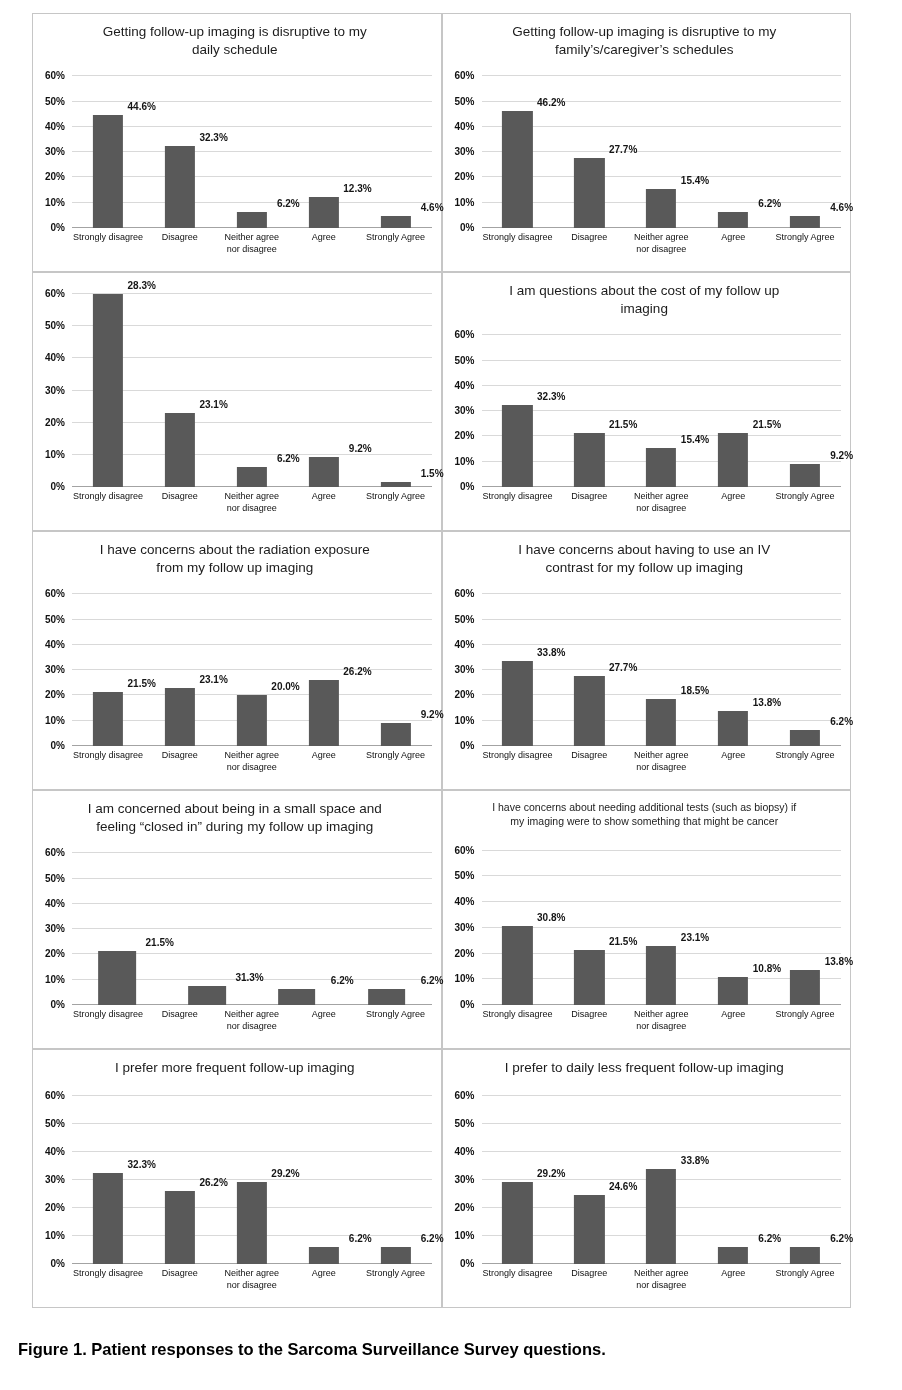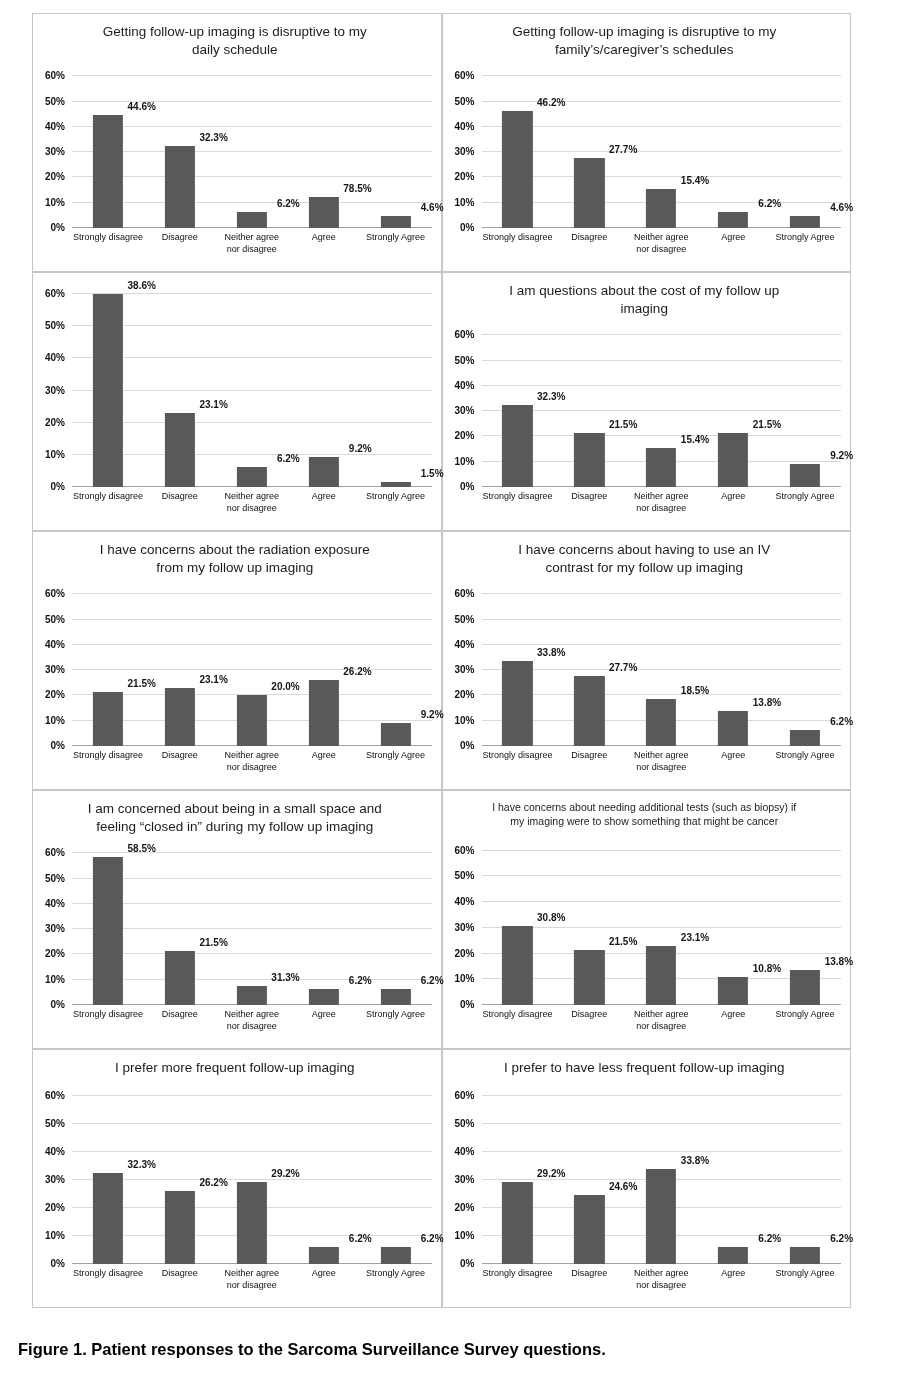--- a/index.html
+++ b/index.html
@@ -76,21 +76,21 @@
           </div>
           <div class="slot">
             <div class="bar-label" style="bottom: calc(49.6923% + 3px);">32.3%</div>
             <div class="bar" style="height: 49.6923%; background: rgb(89, 89, 89);"></div>
           </div>
           <div class="slot">
             <div class="bar-label" style="bottom: calc(9.53846% + 3px);">6.2%</div>
             <div class="bar" style="height: 9.53846%; background: rgb(89, 89, 89);"></div>
           </div>
           <div class="slot">
-            <div class="bar-label" style="bottom: calc(18.9231% + 3px);">78.5%</div>
+            <div class="bar-label" style="bottom: calc(18.9231% + 3px);">12.3%</div>
             <div class="bar" style="height: 18.9231%; background: rgb(89, 89, 89);"></div>
           </div>
           <div class="slot">
             <div class="bar-label" style="bottom: calc(7.07692% + 3px);">4.6%</div>
             <div class="bar" style="height: 7.07692%; background: rgb(89, 89, 89);"></div>
           </div>
         </div>
       </div>
       <div class="x-axis">
         <div class="cat">Strongly disagree</div>
@@ -166,21 +166,21 @@
         </div>
         <div class="plot">
           <div class="gridline zero" style="bottom: 0%;"></div>
           <div class="gridline" style="bottom: 15.3846%;"></div>
           <div class="gridline" style="bottom: 30.7692%;"></div>
           <div class="gridline" style="bottom: 46.1538%;"></div>
           <div class="gridline" style="bottom: 61.5385%;"></div>
           <div class="gridline" style="bottom: 76.9231%;"></div>
           <div class="gridline" style="bottom: 92.3077%;"></div>
           <div class="slot">
-            <div class="bar-label" style="bottom: calc(92.3077% + 3px);">38.6%</div>
+            <div class="bar-label" style="bottom: calc(92.3077% + 3px);">28.3%</div>
             <div class="bar" style="height: 92.3077%; background: rgb(89, 89, 89);"></div>
           </div>
           <div class="slot">
             <div class="bar-label" style="bottom: calc(35.5385% + 3px);">23.1%</div>
             <div class="bar" style="height: 35.5385%; background: rgb(89, 89, 89);"></div>
           </div>
           <div class="slot">
             <div class="bar-label" style="bottom: calc(9.53846% + 3px);">6.2%</div>
             <div class="bar" style="height: 9.53846%; background: rgb(89, 89, 89);"></div>
           </div>
@@ -374,24 +374,20 @@
         </div>
         <div class="plot">
           <div class="gridline zero" style="bottom: 0%;"></div>
           <div class="gridline" style="bottom: 15.3846%;"></div>
           <div class="gridline" style="bottom: 30.7692%;"></div>
           <div class="gridline" style="bottom: 46.1538%;"></div>
           <div class="gridline" style="bottom: 61.5385%;"></div>
           <div class="gridline" style="bottom: 76.9231%;"></div>
           <div class="gridline" style="bottom: 92.3077%;"></div>
           <div class="slot">
-            <div class="bar-label" style="bottom: calc(90% + 3px);">58.5%</div>
-            <div class="bar" style="height: 90%; background: rgb(89, 89, 89);"></div>
-          </div>
-          <div class="slot">
             <div class="bar-label" style="bottom: calc(33.0769% + 3px);">21.5%</div>
             <div class="bar" style="height: 33.0769%; background: rgb(89, 89, 89);"></div>
           </div>
           <div class="slot">
             <div class="bar-label" style="bottom: calc(11.8462% + 3px);">31.3%</div>
             <div class="bar" style="height: 11.8462%; background: rgb(89, 89, 89);"></div>
           </div>
           <div class="slot">
             <div class="bar-label" style="bottom: calc(9.53846% + 3px);">6.2%</div>
             <div class="bar" style="height: 9.53846%; background: rgb(89, 89, 89);"></div>
@@ -508,21 +504,21 @@
       <div class="x-axis">
         <div class="cat">Strongly disagree</div>
         <div class="cat">Disagree</div>
         <div class="cat">Neither agree
 nor disagree</div>
         <div class="cat">Agree</div>
         <div class="cat">Strongly Agree</div>
       </div>
     </div>
     <div class="panel">
-      <div class="chart-title">I prefer to have less frequent follow-up imaging</div>
+      <div class="chart-title">I prefer to daily less frequent follow-up imaging</div>
       <div class="plot-row">
         <div class="y-axis">
           <span class="ytick" style="bottom: 0%;">0%</span>
           <span class="ytick" style="bottom: 15.3846%;">10%</span>
           <span class="ytick" style="bottom: 30.7692%;">20%</span>
           <span class="ytick" style="bottom: 46.1538%;">30%</span>
           <span class="ytick" style="bottom: 61.5385%;">40%</span>
           <span class="ytick" style="bottom: 76.9231%;">50%</span>
           <span class="ytick" style="bottom: 92.3077%;">60%</span>
         </div>

